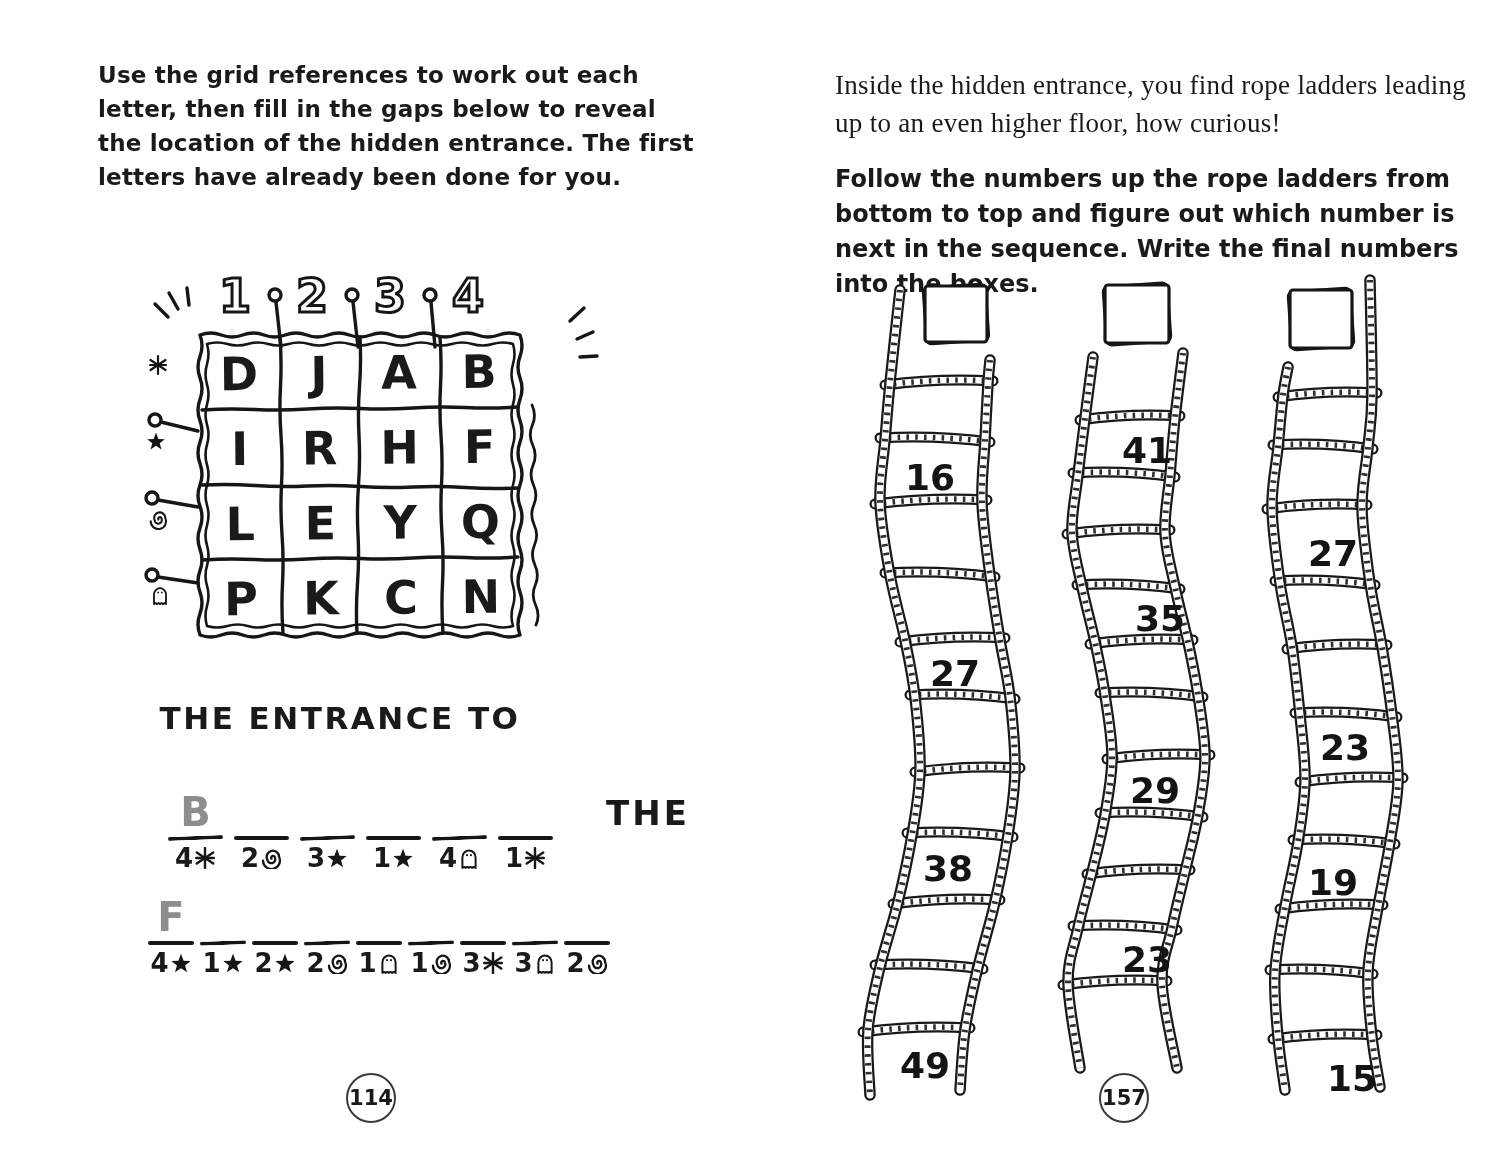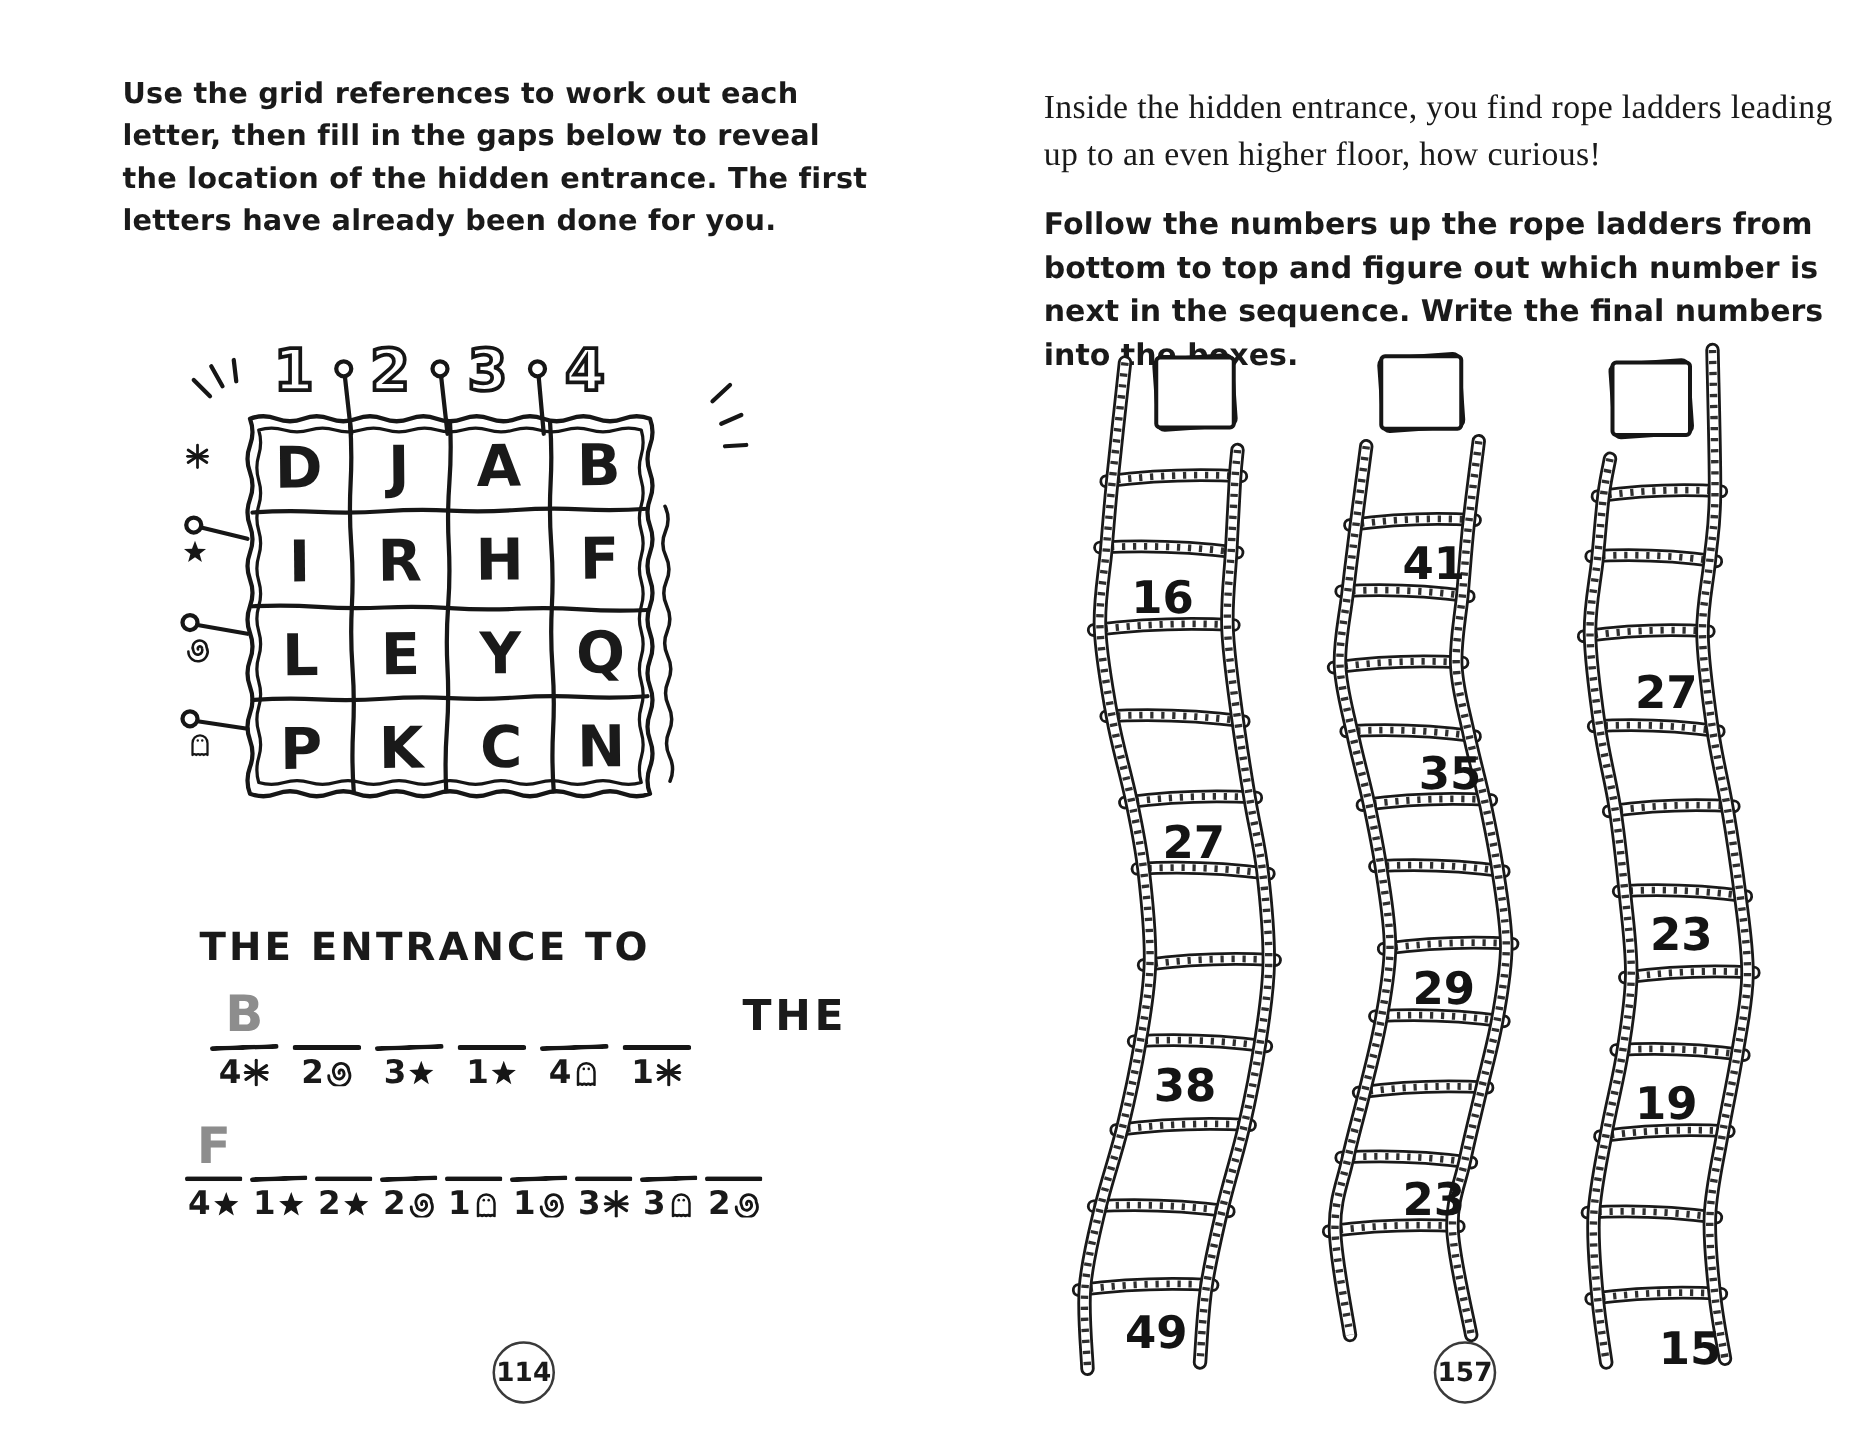--- a/index.html
+++ b/index.html
@@ -15,43 +15,43 @@
   .col-num{position:absolute;top:14px;width:44px;text-align:center;
            font-size:46px;font-weight:800;color:#fff;
            -webkit-text-stroke:3px #161616;}
   .grid-box{position:absolute;left:60px;top:80px;width:320px;height:300px;
             display:grid;grid-template-columns:repeat(4,1fr);
             grid-template-rows:repeat(4,1fr);transform:rotate(-.5deg);}
   .gcell{display:flex;align-items:center;justify-content:center;
          font-size:46px;font-weight:800;}
   .grid-lines{position:absolute;left:60px;top:80px;pointer-events:none;}
   .ans-head{left:80px;width:520px;text-align:center;font-size:31px;
-            font-weight:800;letter-spacing:2.5px;margin-top:40px;}
+            font-weight:800;letter-spacing:2.5px;}
   .answer-row{display:flex;align-items:flex-end;}
   .row1{left:168px;top:788px;}
   .row2{left:148px;top:893px;}
   .blank{display:flex;flex-direction:column;align-items:center;}
   .row1 .blank{width:55px;margin-right:11px;}
   .row2 .blank{width:46px;margin-right:6px;}
   .blank .letter{height:48px;font-size:40px;font-weight:800;color:#8d8d8d;line-height:48px;}
   .blank .line{width:100%;border-top:4px solid #161616;border-radius:2px;}
   .row1 .blank:nth-child(odd) .line{transform:rotate(-2deg);}
   .row2 .blank:nth-child(even) .line{transform:rotate(-2deg);}
   .blank .ref{margin-top:3px;display:flex;align-items:center;gap:1px;
               font-size:26px;font-weight:800;}
   .sym{width:22px;height:22px;}
-  .after-the{margin-left:30px;margin-bottom:40px;font-size:34px;font-weight:800;
+  .after-the{margin-left:42px;margin-bottom:40px;font-size:34px;font-weight:800;
              letter-spacing:3px;}
   
   .para-serif{left:835px;top:66px;width:640px;font-family:"Liberation Serif","DejaVu Serif",serif;
               font-size:27px;line-height:38px;letter-spacing:.3px;}
   .para-hand{left:835px;top:162px;width:640px;font-size:24px;font-weight:600;line-height:35px;}
   .page-circle{width:46px;height:46px;border:2.4px solid #3a3a3a;border-radius:50%;
                display:flex;align-items:center;justify-content:center;
-               font-size:21px;font-weight:600;background:#fff;margin-left:48px;}
+               font-size:21px;font-weight:600;background:#fff;}
   .pc-left{left:346px;top:1073px;}
   .pc-right{left:1099px;top:1073px;}
   
   .rope-outer{stroke:#191919;fill:none;stroke-linecap:round;}
   .rope-inner{stroke:#ffffff;fill:none;stroke-linecap:round;}
   .rope-twist{stroke:#1d1d1d;fill:none;stroke-linecap:butt;opacity:.92;}
   .lnum{font-family:"DejaVu Sans",sans-serif;font-size:36px;font-weight:800;fill:#141414;}
   .lbox{fill:#ffffff;stroke:#161616;stroke-width:3.2px;}
 </style>
 </head>

